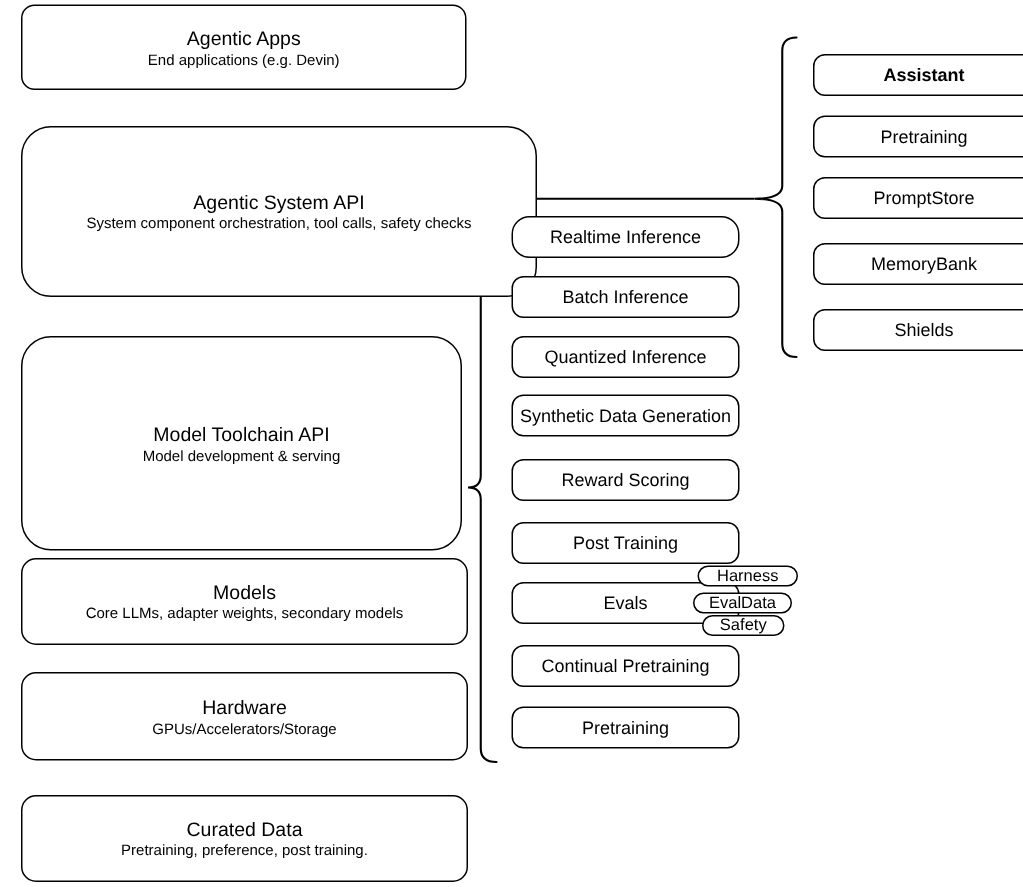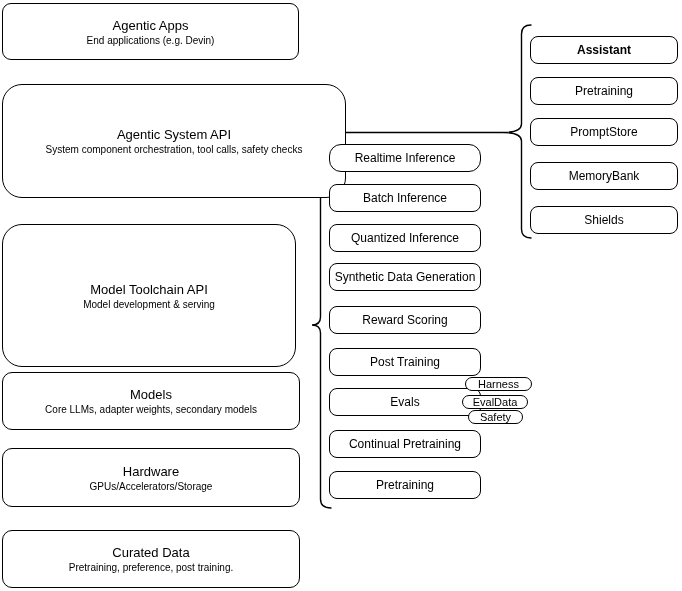--- a/index.html
+++ b/index.html
@@ -19,20 +19,21 @@
   .node {
     position: absolute;
     box-sizing: border-box;
     background: #ffffff;
     border: 1.4px solid #000000;
     display: flex;
     flex-direction: column;
     align-items: center;
     justify-content: center;
     text-align: center;
+    margin-left: 12px;
   }
   .stack-node .title {
     font-size: 13px;
     line-height: 17px;
     white-space: nowrap;
   }
   .stack-node .subtitle {
     font-size: 10px;
     line-height: 13px;
     white-space: nowrap;

